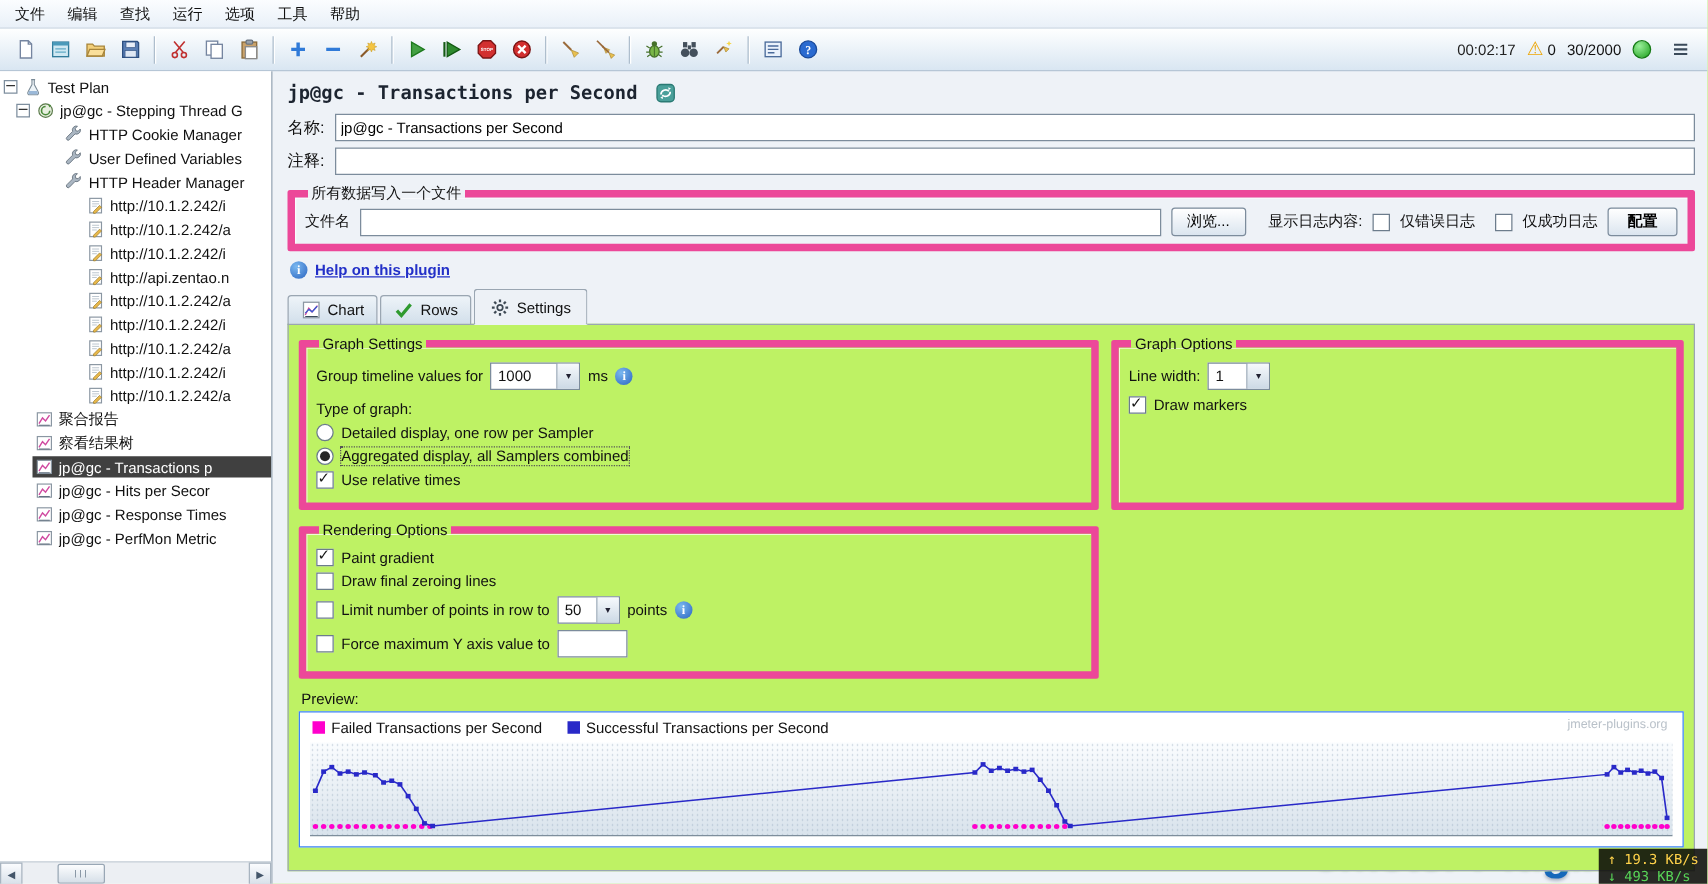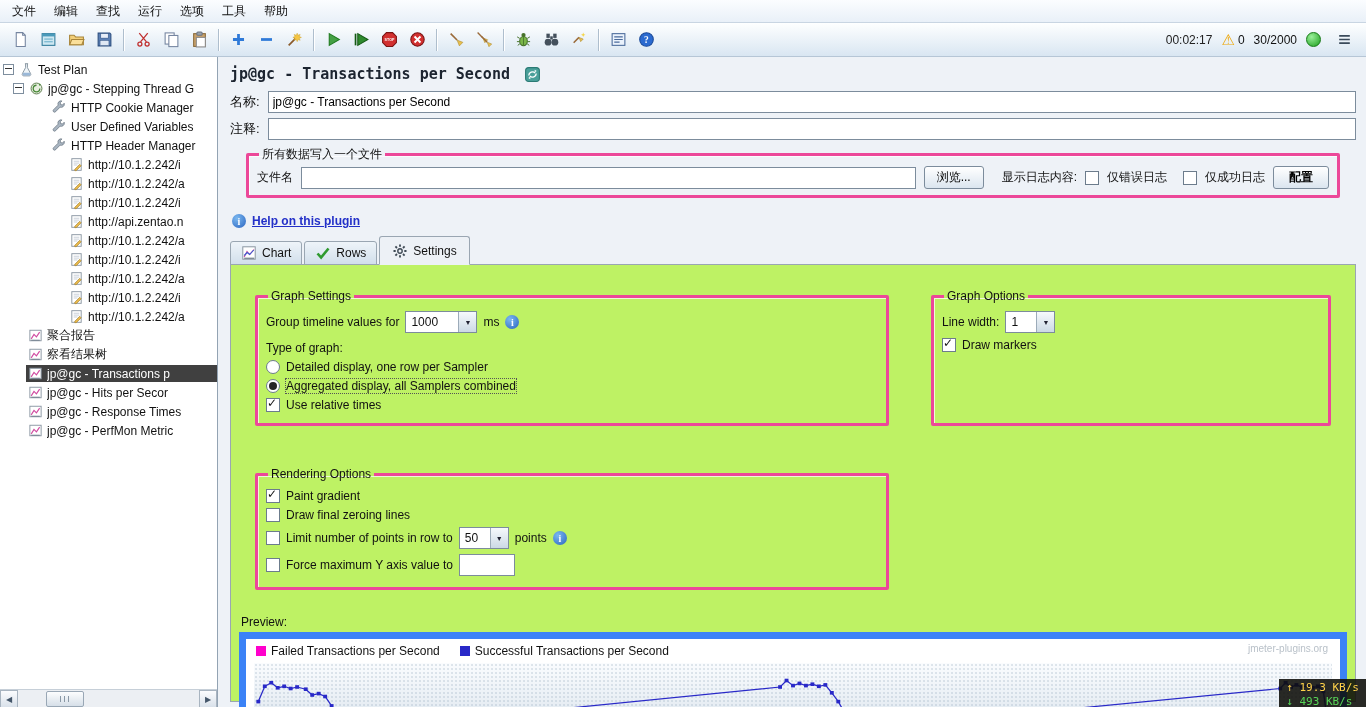--- a/index.html
+++ b/index.html
@@ -50,21 +50,21 @@
     background:repeating-linear-gradient(90deg,#8a98a6 0 1px,transparent 1px 4px);}
   
   .main-panel{flex:1;position:relative;padding:4px 10px 0 12px;overflow:hidden;}
   .mhead{display:flex;align-items:center;gap:14px;margin:4px 0 8px;}
   .mtitle{font-family:"DejaVu Sans Mono","Liberation Mono",monospace;font-weight:bold;font-size:15px;color:#1c2430;}
   .plugico{width:17px;height:17px;}
   .lrow{display:flex;align-items:center;gap:8px;margin:5px 0;}
   .lrow .lab{flex:none;font-size:13px;}
   .tin{flex:1;height:20px;border:1px solid #7c8c9c;background:#fff;font-size:12px;padding:0 4px;
     font-family:"Liberation Sans","DejaVu Sans",sans-serif;}
-  fieldset{border:3px solid #ec4899;border-radius:2px;padding:3px 8px 6px;margin:16px;
+  fieldset{border:6px solid #ec4899;border-radius:2px;padding:3px 8px 6px;margin:0;
     box-shadow:inset 1px 1px 0 rgba(255,255,255,.75);}
   legend{font-size:12px;padding:0 3px;margin-left:2px;}
   .fg{margin-top:6px;}
   .filerow{display:flex;align-items:center;gap:8px;}
   .filerow .fin{flex:1;max-width:655px;height:20px;border:1px solid #7c8c9c;background:#fff;padding:0 4px;}
   .btn{font-size:12px;padding:2px 12px;border:1px solid #7c8c9c;border-radius:3px;
     background:linear-gradient(#ffffff,#dbe5ef);cursor:default;font-family:inherit;}
   .btn.bold{font-weight:bold;padding:2px 15px;}
   .cb{width:12px;height:12px;border:1px solid #6c7c8c;background:#fff;flex:none;position:relative;display:inline-block;}
   .cb.checked::before{content:"✓";position:absolute;top:-3px;left:0;font-size:12px;font-weight:bold;color:#151515;}
@@ -91,21 +91,21 @@
   .combo{display:inline-flex;height:20px;border:1px solid #7c8c9c;background:#fff;align-items:stretch;flex:none;}
   .combo .cval{padding:4px 5px;display:flex;align-items:center;}
   .combo .carr{width:17px;border-left:1px solid #9cabb9;background:linear-gradient(#f6f9fc,#ccd9e5);
     display:flex;align-items:center;justify-content:center;font-size:7px;color:#223;}
   .w-num{min-width:42px;}
   .w-sm{min-width:20px;}
   .focusdot{outline:1px dotted #555;}
   .smallin{width:46px;height:20px;border:1px solid #7c8c9c;background:#fff;padding:0 4px;}
   
   .pv-label{margin:0 0 3px 2px;}
-  .pv-box{border:7px solid #3b82f6;background:#fff;}
+  .pv-box{border:1px solid #3b82f6;background:#fff;}
   .pv-legend{display:flex;align-items:center;gap:20px;padding:5px 10px 3px;position:relative;}
   .legend-item{display:flex;align-items:center;gap:5px;}
   .legend-swatch{width:10px;height:10px;flex:none;}
   .watermark{position:absolute;right:12px;top:4px;color:#b9c1c9;font-size:10px;}
   .pv-chart{margin:2px 8px 8px;height:74px;position:relative;border-bottom:1px solid #7e8e9c;
     background-image:radial-gradient(circle,rgba(140,162,184,.5) .5px,transparent .9px),linear-gradient(#fafcfe,#d9e3ec);
     background-size:4px 4px,100% 100%;}
   .pv-chart svg{position:absolute;inset:0;width:100%;height:100%;}
   
   .logo{position:absolute;right:20px;bottom:4px;font-weight:bold;font-size:40px;color:#1668ba;

